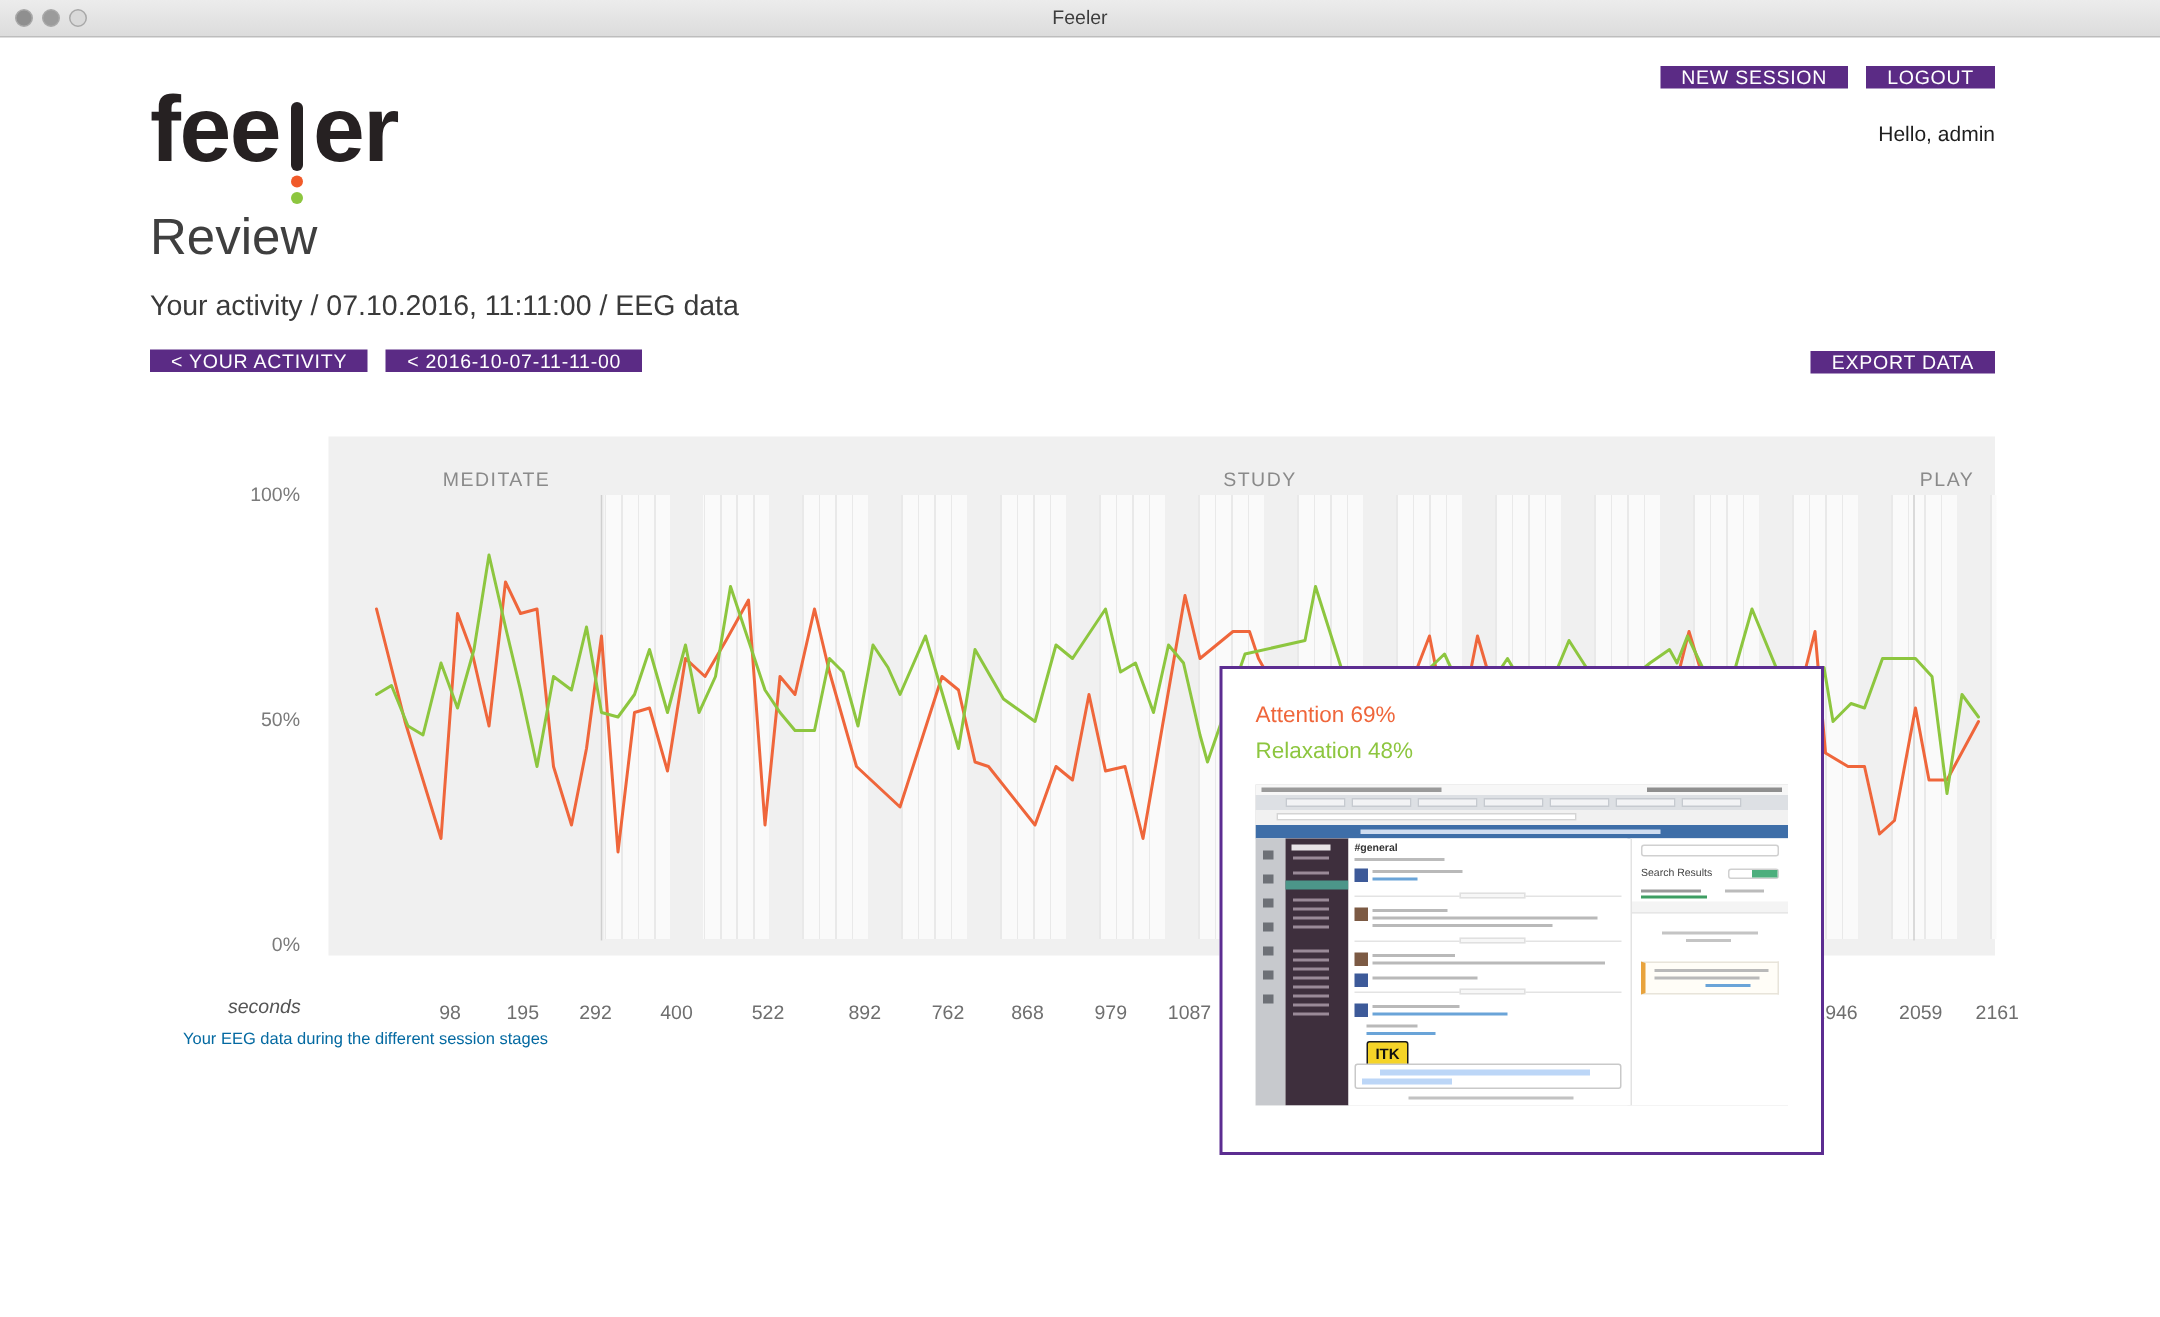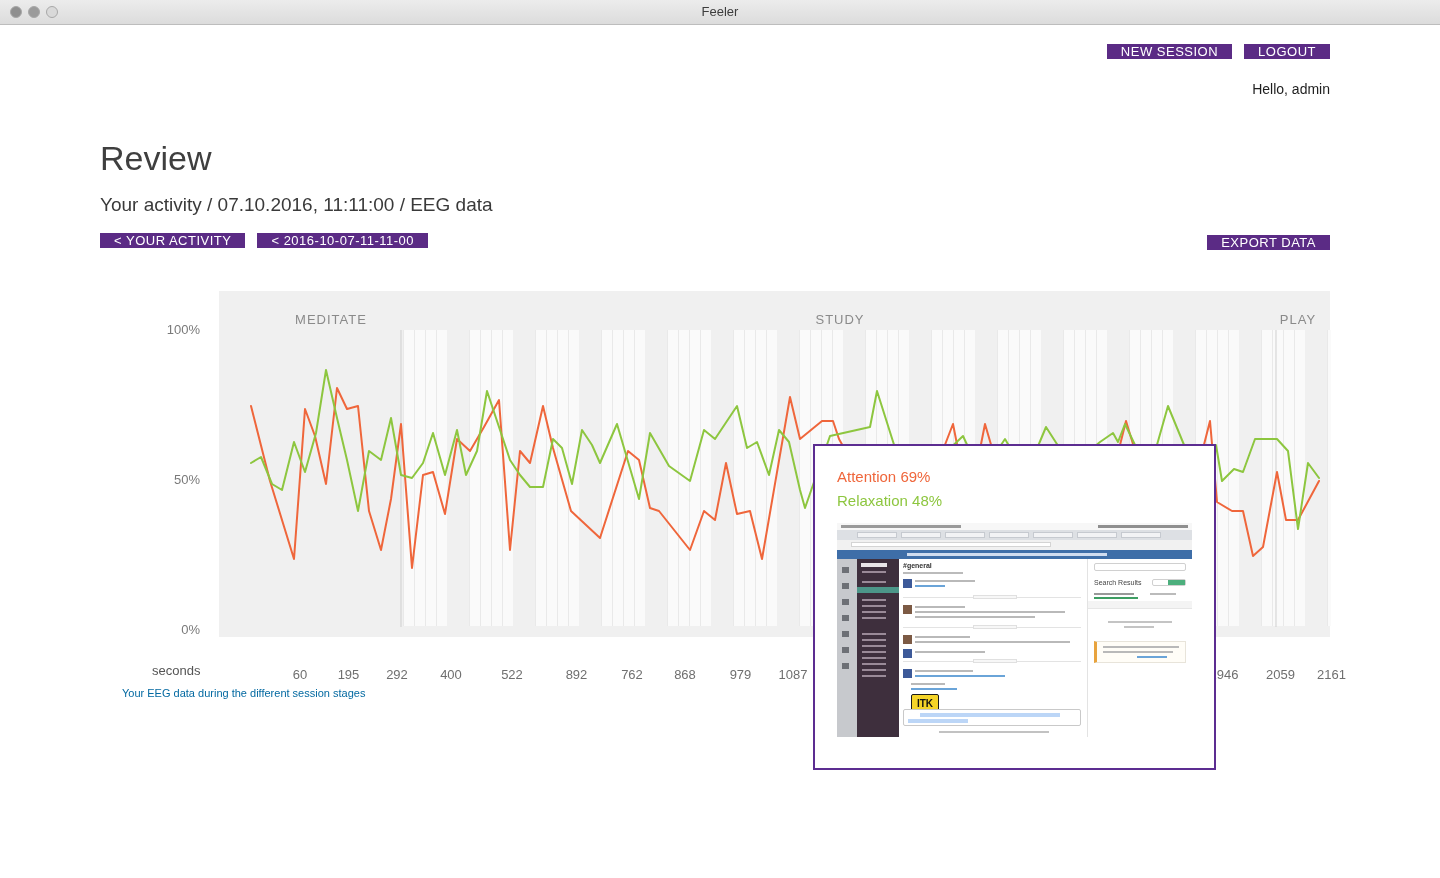--- a/index.html
+++ b/index.html
@@ -42,21 +42,21 @@
   .stripes { position:absolute; left:184px; top:39px; width:928px; height:296px;
     background-image:
       repeating-linear-gradient(90deg, transparent 0 44px, #f0f0f0 44px 66px),
       repeating-linear-gradient(90deg, #e9e9e9 0 1px, #fafafa 1px 11px); }
   #chart-svg { position:absolute; left:0; top:0; }
   .stage-label { position:absolute; top:21px; width:100px; text-align:center;
     font-size:13px; letter-spacing:1px; color:#8a8a8a; }
   .y-label { position:absolute; left:155px; width:45px; text-align:right;
     font-size:13px; color:#7a7a7a; line-height:14px; }
   .x-axis-unit { position:absolute; left:152px; top:663px; width:48px; text-align:left;
-    font-size:13px; color:#555; }
+    font-size:13px; color:#555;font-style:italic; }
   #x-ticks { position:absolute; left:219px; top:667px; width:1111px; height:18px; }
   .x-tick { position:absolute; top:0; width:60px; text-align:center; font-size:13px; color:#6f6f6f; }
   .caption { position:absolute; left:122px; top:687px; font-size:11px; color:#0369a1; }
 
   
   .tooltip { position:absolute; left:813px; top:444px; width:403px; height:326px;
     background:#fff; border:2px solid #5c2d91; z-index:10; padding:22px; }
   .tip-attention { font-size:15px; margin-bottom:7px; color:var(--attention,#ef663b); }
   .tip-relaxation { font-size:15px; margin-bottom:14px; color:var(--relaxation,#8dc63f); }
 
@@ -115,20 +115,29 @@
 
 <div id="screen">
 
   <div class="titlebar">
     <span class="tlight tl1"></span>
     <span class="tlight tl2"></span>
     <span class="tlight tl3"></span>
     <div class="title">Feeler</div>
   </div>
 
+  <div class="logo">
+    <span class="logo-text">fee</span>
+    <span class="logo-mark">
+      <span class="logo-bar"></span>
+      <span class="logo-dot" id="logo-dot-orange" style="background: rgb(241, 90, 41);"></span>
+      <span class="logo-dot" id="logo-dot-green" style="background: rgb(141, 198, 63);"></span>
+    </span>
+    <span class="logo-text">er</span>
+  </div>
 
   <div class="session-buttons">
     <button class="btn">NEW SESSION</button>
     <button class="btn">LOGOUT</button>
   </div>
   <div class="greeting">Hello, admin</div>
 
   <h1 class="page-title">Review</h1>
   <div class="breadcrumb">Your activity / 07.10.2016, 11:11:00 / EEG data</div>
 
@@ -153,21 +162,21 @@
         <polyline points="32.0,115.0 51.0,190.0 75.0,268.0 86.0,118.0 96.0,145.0 107.0,193.0 118.0,97.0 128.0,118.0 139.0,115.0 150.0,220.0 162.0,259.0 172.0,208.0 182.0,133.0 193.0,277.0 204.0,184.0 214.0,181.0 226.0,223.0 238.0,148.0 251.0,160.0 265.0,136.0 280.0,109.0 291.0,259.0 301.0,160.0 311.0,172.0 324.0,115.0 334.0,157.0 352.0,220.0 381.0,247.0 409.0,160.0 420.0,169.0 431.0,217.0 440.0,220.0 471.0,259.0 485.0,220.0 496.0,229.0 507.0,172.0 518.0,223.0 531.0,220.0 543.0,268.0 571.0,106.0 581.0,148.0 603.0,130.0 614.0,130.0 620.0,148.0 652.0,205.0 682.0,226.0 712.0,190.0 734.0,133.0 750.0,214.0 766.0,133.0 787.0,205.0 812.0,166.0 842.0,202.0 872.0,166.0 892.0,190.0 907.0,130.0 927.0,196.0 957.0,175.0 972.0,205.0 991.0,130.0 998.0,211.0 1013.0,220.0 1024.0,220.0 1034.0,265.0 1044.0,256.0 1058.0,181.0 1067.0,229.0 1079.0,229.0 1100.0,190.0" fill="none" stroke="#ef663b" stroke-width="2" stroke-linejoin="round" stroke-linecap="round"></polyline>
         <polyline points="32.0,172.0 42.0,166.0 53.0,193.0 63.0,199.0 75.0,151.0 86.0,181.0 97.0,142.0 107.0,79.0 118.0,127.0 128.0,169.0 139.0,220.0 150.0,160.0 162.0,169.0 172.0,127.0 182.0,184.0 193.0,187.0 204.0,172.0 214.0,142.0 226.0,184.0 238.0,139.0 247.0,184.0 258.0,160.0 268.0,100.0 291.0,169.0 301.0,184.0 311.0,196.0 324.0,196.0 334.0,148.0 343.0,157.0 353.0,193.0 363.0,139.0 373.0,154.0 381.0,172.0 398.0,133.0 420.0,208.0 431.0,142.0 450.0,175.0 471.0,190.0 485.0,139.0 496.0,148.0 518.0,115.0 528.0,157.0 538.0,151.0 550.0,184.0 560.0,139.0 570.0,151.0 581.0,199.0 586.0,217.0 611.0,145.0 651.0,136.0 658.0,100.0 677.0,160.0 697.0,184.0 722.0,166.0 744.0,145.0 762.0,184.0 786.0,148.0 807.0,184.0 827.0,136.0 852.0,175.0 881.0,151.0 894.0,142.0 899.0,151.0 906.0,133.0 916.0,154.0 932.0,175.0 949.0,115.0 970.0,166.0 984.0,175.0 997.0,154.0 1003.0,190.0 1015.0,178.0 1024.0,181.0 1036.0,148.0 1058.0,148.0 1069.0,160.0 1079.0,238.0 1089.0,172.0 1100.0,187.0" fill="none" stroke="#8dc63f" stroke-width="2" stroke-linejoin="round" stroke-linecap="round"></polyline>
       </svg>
   </div>
 
   <div class="y-label" style="top:323px;text-align:right;">100%</div>
   <div class="y-label" style="top:473px;">50%</div>
   <div class="y-label" style="top:623px;">0%</div>
   <div class="x-axis-unit">seconds</div>
   <div id="x-ticks">
-      <div class="x-tick" style="left: 51px;">60</div>
+      <div class="x-tick" style="left: 51px;">98</div>
       <div class="x-tick" style="left: 99.5px;">195</div>
       <div class="x-tick" style="left: 148px;">292</div>
       <div class="x-tick" style="left: 202px;">400</div>
       <div class="x-tick" style="left: 263px;">522</div>
       <div class="x-tick" style="left: 327.5px;">892</div>
       <div class="x-tick" style="left: 383px;">762</div>
       <div class="x-tick" style="left: 436px;">868</div>
       <div class="x-tick" style="left: 491.5px;">979</div>
       <div class="x-tick" style="left: 544px;">1087</div>
       <div class="x-tick" style="left: 975px;">1946</div>

